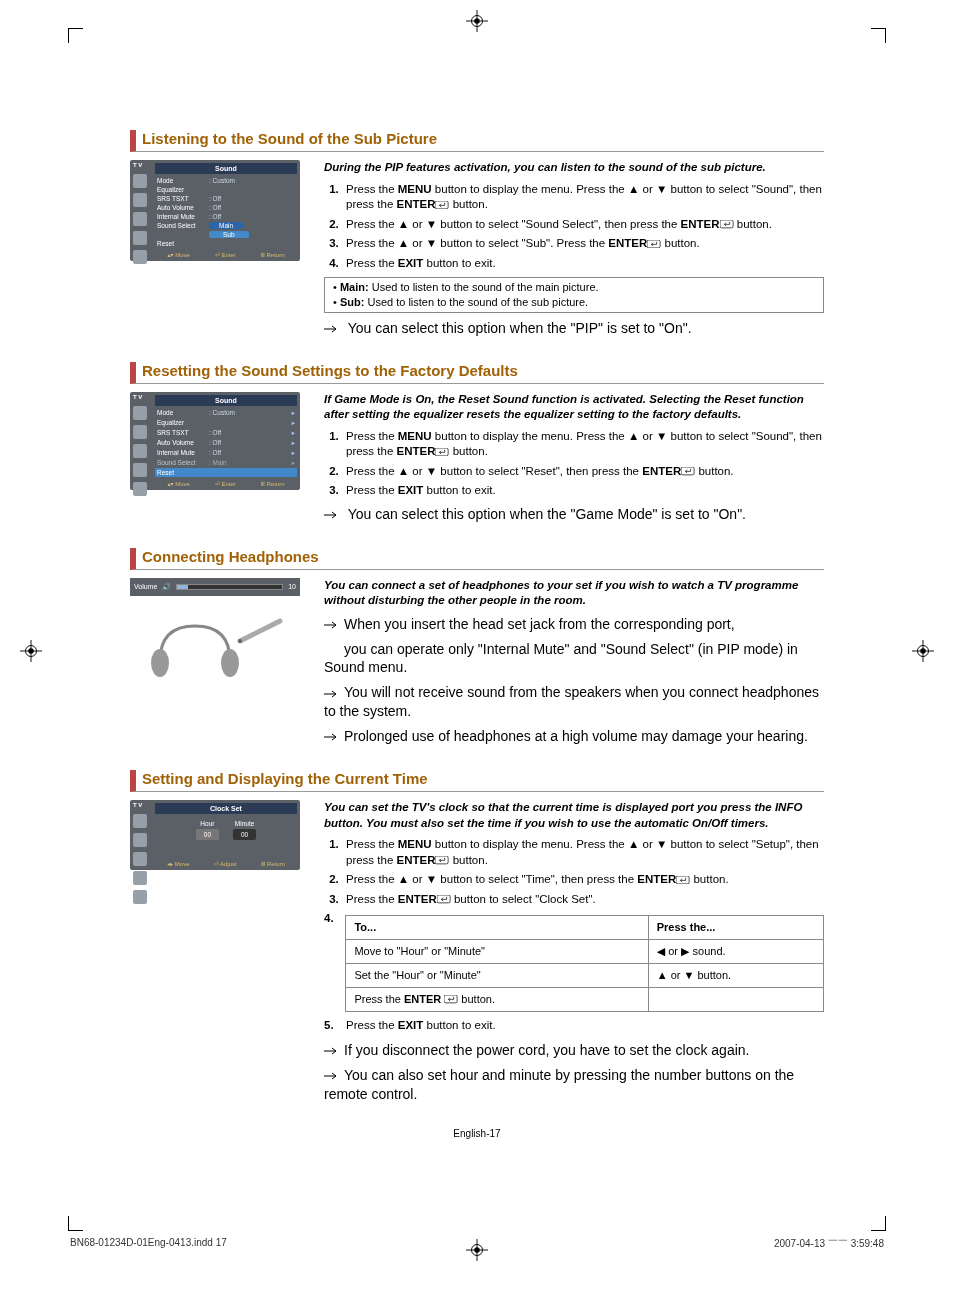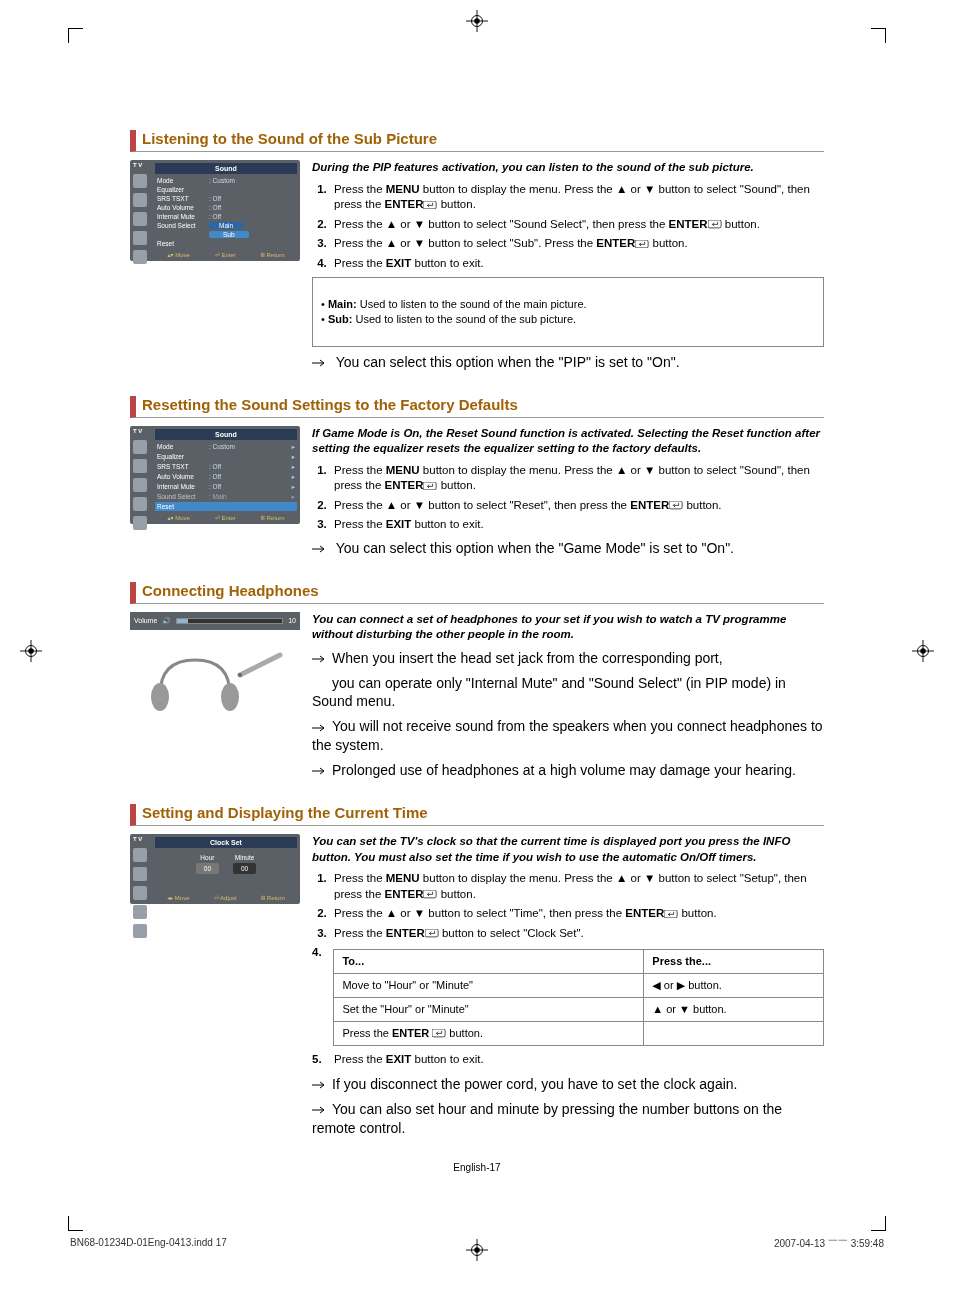--- a/index.html
+++ b/index.html
@@ -48,21 +48,21 @@
     font-weight: bold;
     color: #a16207;
     border-left: 6px solid #b44;
     padding-left: 6px;
     margin-bottom: 8px;
     border-bottom:1px solid #999;
     padding-bottom:4px;
   }
   .section-body {
     display: flex;
-    gap: 12px;
+    gap: 24px;
   }
   .osd-thumb {
     flex: 0 0 170px;
   }
   .osd-thumb .thumb-box {
     width: 170px;
     background: #5b6066;
     color: #fff;
     font-size: 6.5px;
     padding: 3px;
@@ -94,21 +94,21 @@
   .intro { font-style: italic; font-weight: bold; margin-bottom: 6px; }
   ol.steps{margin:0;padding:0 0 0 18px;}
   ol.steps li{margin-bottom:4px;padding-left:4px;}
   ol.steps li::marker{font-weight:bold;}
   .btn{font-weight:bold;}
   .enter-icon{display:inline-block;width:14px;height:9px;vertical-align:middle;}
   .enter-icon svg{display:block;}
 
   .info-box{
     border:1px solid #888;
-    padding:19px 8px;
+    padding:2px 8px;
     font-size:11px;
     margin:6px 0;
   }
   .info-box .bullet::before{content:"• ";}
   .note{margin-top:6px;font-size:14px;}
   .note .arrow{display:inline-block;width:20px;}
   .note .arrow svg{vertical-align:middle;}
 
   .vol-bar{
     width:170px;height:18px;background:#5b6066;color:#fff;font-size:7px;
@@ -432,21 +432,21 @@
             <table class="mini">
               <tbody>
                   <tr>
                     <th>To...</th>
                     <th>Press the...</th>
                   </tr>
               </tbody>
                 <tbody id="tbl4">
                   <tr>
                     <td>Move to "Hour" or "Minute"</td>
-                    <td>◀  or  ▶ button.</td>
+                    <td>◀  or  ▶ sound.</td>
                   </tr>
                   <tr>
                     <td>Set the "Hour" or "Minute"</td>
                     <td>▲  or  ▼ button.</td>
                   </tr>
                   <tr>
                     <td>Press the <span class="btn">ENTER</span> <span class="enter-icon"><svg viewBox="0 0 16 10">
                           <rect x="0" y="0" width="15" height="9" rx="2" fill="none" stroke="#000" stroke-width="0.8"></rect>
                           <path d="M11 2 L11 5 L5 5 M7 3 L5 5 L7 7" stroke="#000" fill="none" stroke-width="0.8"></path>
                         </svg></span> button.</td>

